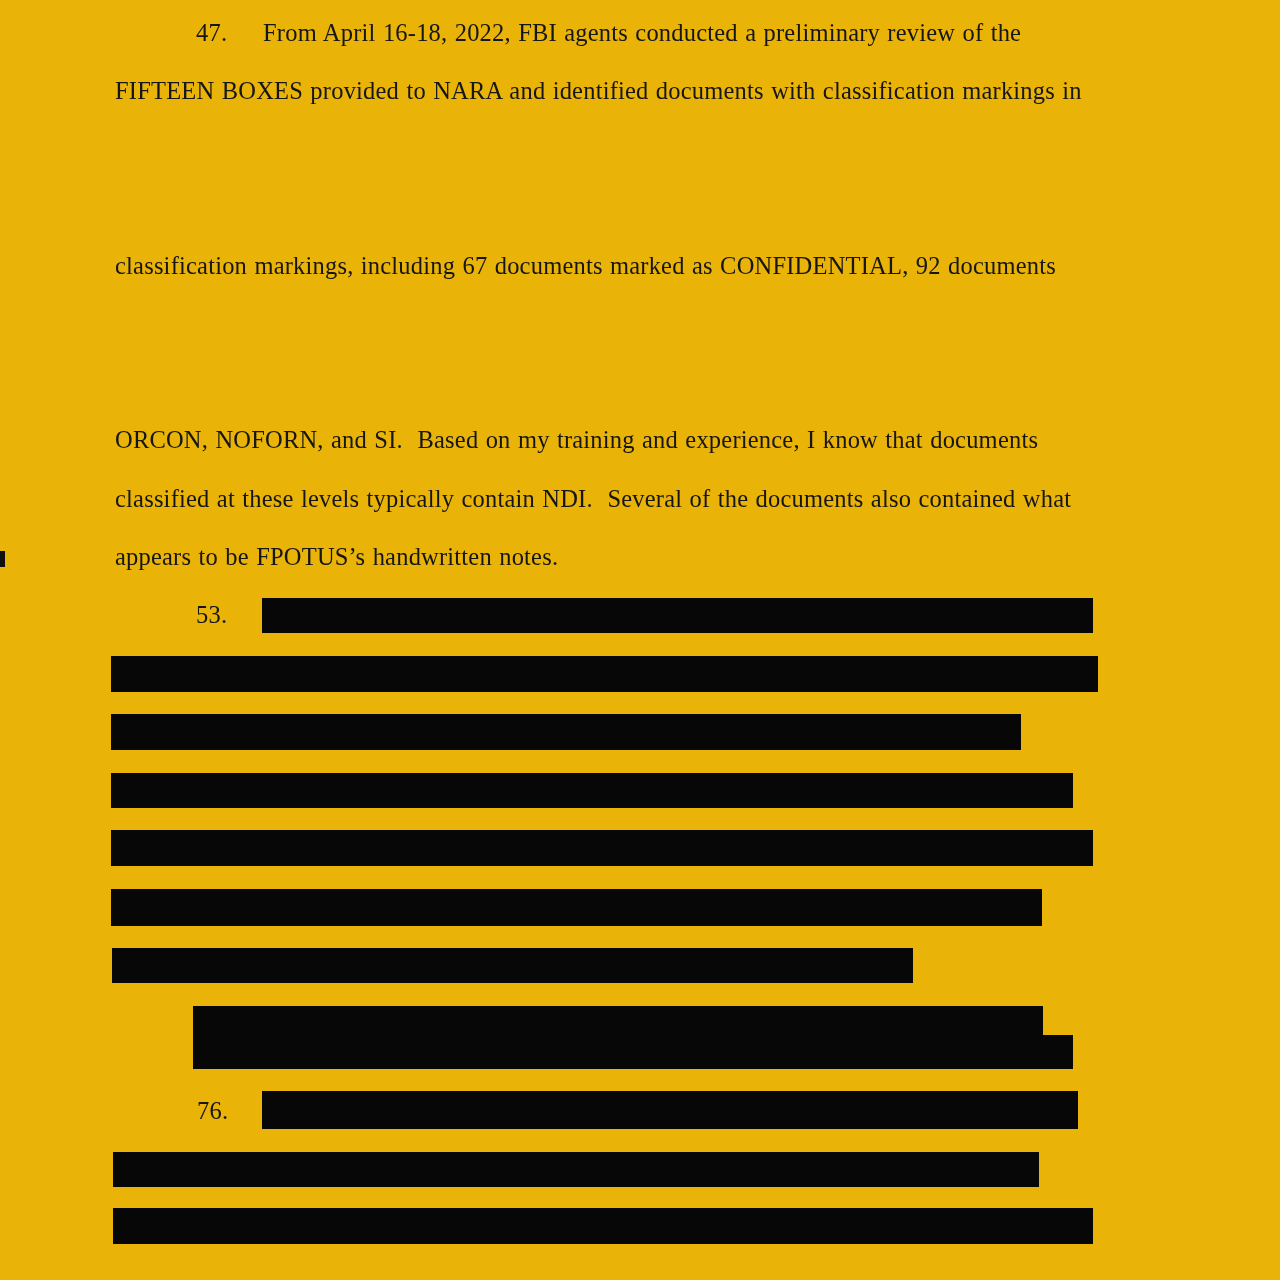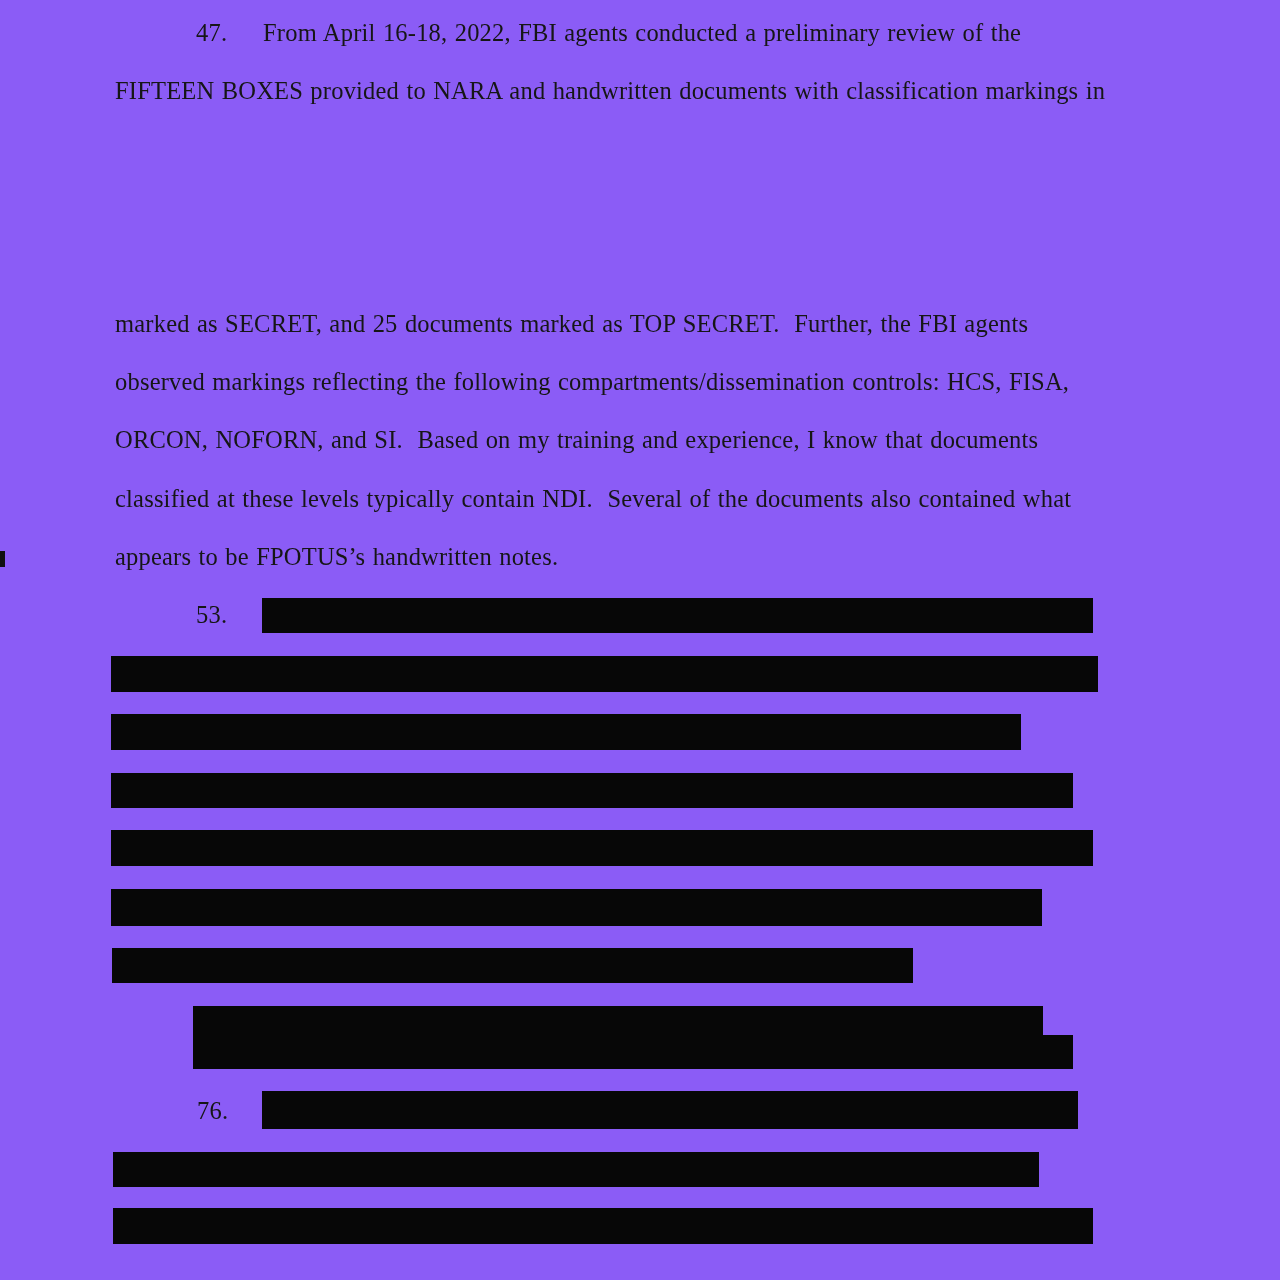--- a/index.html
+++ b/index.html
@@ -5,21 +5,21 @@
   html,body{margin:0;padding:0;}
   body{
     width:1280px;height:1280px;
     background:#ffffff;
     font-family:"Liberation Serif","DejaVu Serif",serif;
     overflow:hidden;
     position:relative;
   }
   .page{
     position:absolute;left:0;top:0;width:1280px;height:1280px;
-    background:#8b5cf6;
+    background:#eab308;
     color:#161616;
   }
   .tl{
     position:absolute;
     white-space:pre;
     font-size:24.5px;
     letter-spacing:0.2px;
     word-spacing:1px;
     color:#161616;
     line-height:30px;
@@ -33,23 +33,22 @@
 </style>
 </head>
 <body>
 
 <div class="page">
 
   <div class="tl" style="top:18px">
     <span class="pnum">47.</span>
     <span class="l1text">From April 16-18, 2022, FBI agents conducted a preliminary review of the</span>
   </div>
-  <div class="tl body-line" style="top:76px">FIFTEEN BOXES provided to NARA and handwritten documents with classification markings in</div>
-  <div class="tl body-line" style="top:309px">marked as SECRET, and 25 documents marked as TOP SECRET.  Further, the FBI agents</div>
-  <div class="tl body-line" style="top:367px">observed markings reflecting the following compartments/dissemination controls: HCS, FISA,</div>
+  <div class="tl body-line" style="top:76px">FIFTEEN BOXES provided to NARA and identified documents with classification markings in</div>
+  <div class="tl body-line" style="top:251px">classification markings, including 67 documents marked as CONFIDENTIAL, 92 documents</div>
   <div class="tl body-line" style="top:425px">ORCON, NOFORN, and SI.  Based on my training and experience, I know that documents</div>
   <div class="tl body-line" style="top:484px">classified at these levels typically contain NDI.  Several of the documents also contained what</div>
   <div class="tl body-line" style="top:542px">appears to be FPOTUS’s handwritten notes.</div>
 
   <div class="tl" style="left:196px;top:600px">53.</div>
   <div class="layer">
       <div class="redaction" style="left: 262px; top: 598px; width: 831px; height: 35px;"></div>
       <div class="redaction" style="left: 111px; top: 656px; width: 987px; height: 36px;"></div>
       <div class="redaction" style="left: 111px; top: 714px; width: 910px; height: 36px;"></div>
       <div class="redaction" style="left: 111px; top: 773px; width: 962px; height: 35px;"></div>

